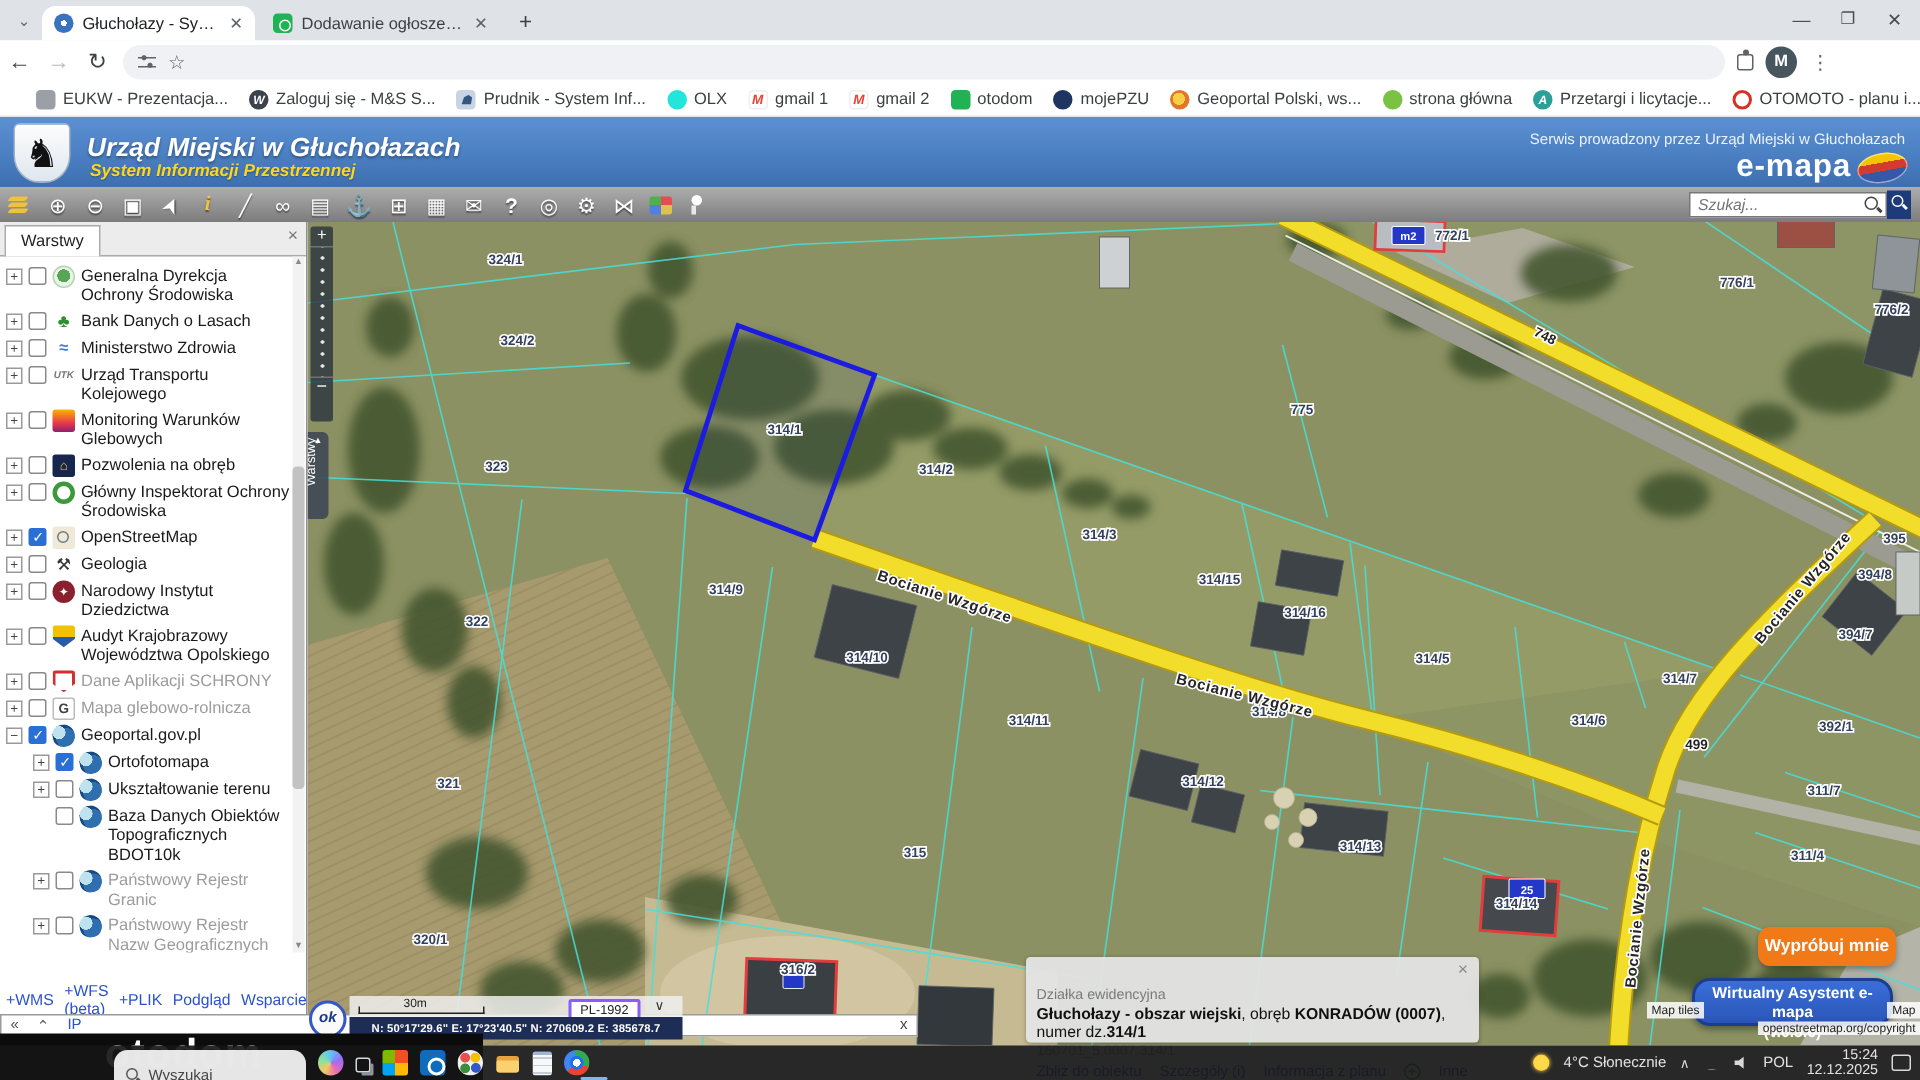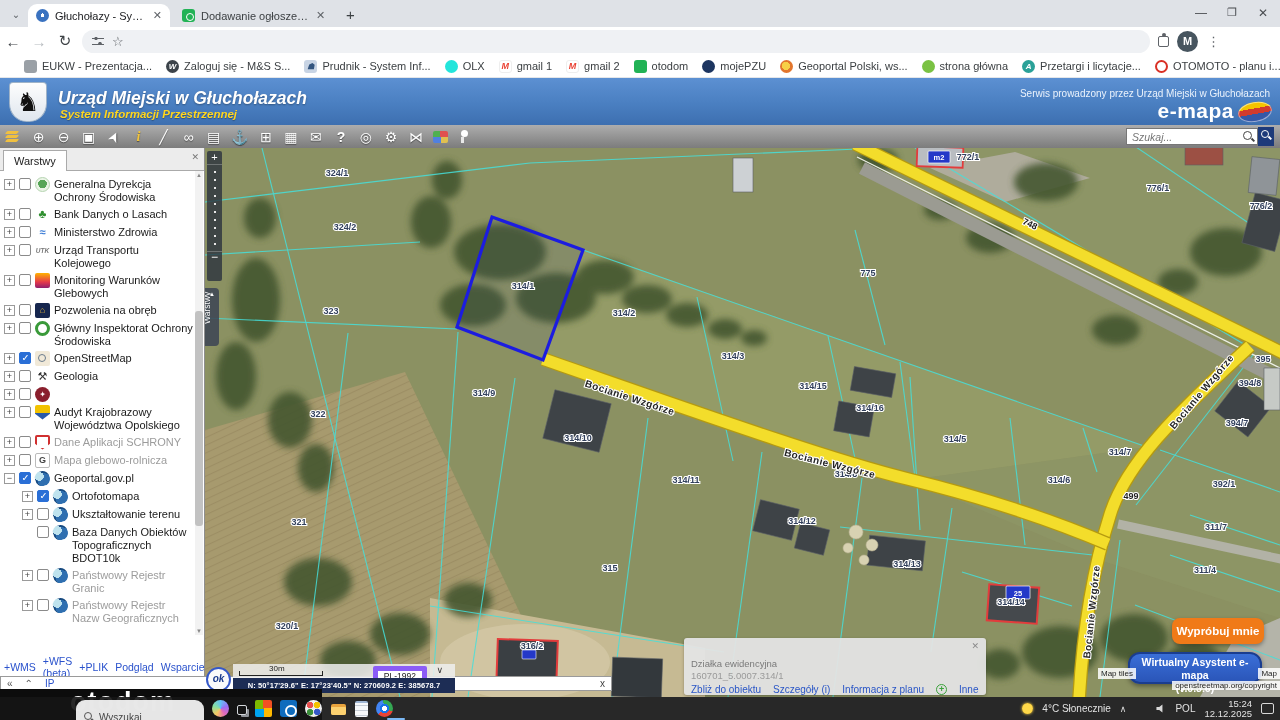--- a/index.html
+++ b/index.html
@@ -114,21 +114,21 @@
 #zplus{height:14px;text-align:center;font-size:11px;line-height:13px;border-bottom:1px solid rgba(255,255,255,.25)}
 #ztrack{height:86px;background:radial-gradient(circle,#e8e8e8 0 1px,transparent 1.4px) 50% 3px/4px 8px repeat-y}
 #zminus{height:14px;text-align:center;font-size:12px;line-height:11px;border-top:1px solid rgba(255,255,255,.25)}
 #sidetab{left:205px;top:288px;width:14px;height:58px;background:rgba(62,70,84,.88);border-radius:0 4px 4px 0;color:#fff}
 #sidetab .tri{font-size:6px;text-align:center;display:block;padding-top:3px}
 #sidetab .vt{display:block;font-size:8.5px;transform:rotate(-90deg) translate(-27px,-3px);transform-origin:0 0;white-space:nowrap;width:8px}
 
 #sc-light{left:233px;top:664px;width:222px;height:14px;background:rgba(238,238,238,.85);display:flex;align-items:center}
 #sc-bracket{position:absolute;left:6px;top:7px;width:84px;height:5px;border-left:1.3px solid #222;border-right:1.3px solid #222;border-bottom:1.3px solid #222}
 #sc-30m{position:absolute;left:36px;top:0;font-size:8px;color:#222}
-#sc-crs{position:absolute;right:28px;top:1.5px;background:#fff;border:5px solid #8b5cf6;border-radius:2px;font-size:8.5px;padding:0 6px;color:#222}
+#sc-crs{position:absolute;right:28px;top:1.5px;background:#fff;border:2px solid #8b5cf6;border-radius:2px;font-size:8.5px;padding:0 6px;color:#222}
 #sc-chev{position:absolute;right:12px;top:1px;font-size:9px;color:#333}
 #sc-dark{left:233px;top:678px;width:222px;height:15px;background:#1d2d55;color:#fff;font-size:7.5px;font-weight:bold;line-height:15px;text-align:center;letter-spacing:.1px}
 #okbtn{left:206px;top:667px;width:25px;height:25px;border-radius:50%;background:#fafafa;border:2.5px solid #3558c8;color:#1a3a8c;font-weight:bold;font-style:italic;font-size:10px;text-align:center;line-height:20px}
 
 #popup{left:684px;top:638px;width:302px;height:57px;background:rgba(228,228,228,.95);border-radius:3px;box-shadow:0 1px 3px rgba(0,0,0,.3);padding:20px 7px;font-size:10px}
 #pp-title{color:#7a7a7a;font-size:9.5px}
 #pp-x{position:absolute;right:7px;top:3px;color:#8a8a8a;font-size:9px}
 #pp-main{margin-top:1px;color:#111;font-size:10.5px}
 #pp-main b{font-weight:bold}
 #pp-id{color:#9a9a9a;font-size:9.5px;margin-top:1px}
@@ -543,20 +543,21 @@
       <div class="row">
           <span class="exp">+</span>
           <span class="cb"></span>
           <span class="lic i-geol">⚒</span>
           <span class="lbl">Geologia</span>
         </div>
       <div class="row">
           <span class="exp">+</span>
           <span class="cb"></span>
           <span class="lic i-nid">✦</span>
+          <span class="lbl">Narodowy Instytut Dziedzictwa</span>
         </div>
       <div class="row">
           <span class="exp">+</span>
           <span class="cb"></span>
           <span class="lic i-shield"></span>
           <span class="lbl">Audyt Krajobrazowy Województwa Opolskiego</span>
         </div>
       <div class="row dis">
           <span class="exp">+</span>
           <span class="cb"></span>
@@ -632,20 +633,21 @@
     <div id="sc-30m">30m</div>
     <div id="sc-crs">PL-1992</div>
     <div id="sc-chev">∨</div>
   </div>
   <div class="abs" id="sc-dark">N: 50°17'29.6"  E: 17°23'40.5"  N: 270609.2  E: 385678.7</div>
   <div class="abs" id="okbtn">ok</div>
 
   <div class="abs" id="popup">
     <div id="pp-title">Działka ewidencyjna</div>
     <div id="pp-x">✕</div>
+    <div id="pp-main"><b>Głuchołazy - obszar wiejski</b><span>, obręb </span><b>KONRADÓW (0007)</b><span>, numer dz.</span><b>314/1</b></div>
     <div id="pp-id">160701_5.0007.314/1</div>
     <div id="pp-links">
       <span>Zbliż do obiektu</span>
       <span>Szczegóły (i)</span>
       <span>Informacja z planu</span>
       <span class="gplus">+</span>
       <span>Inne</span>
     </div>
   </div>
 

